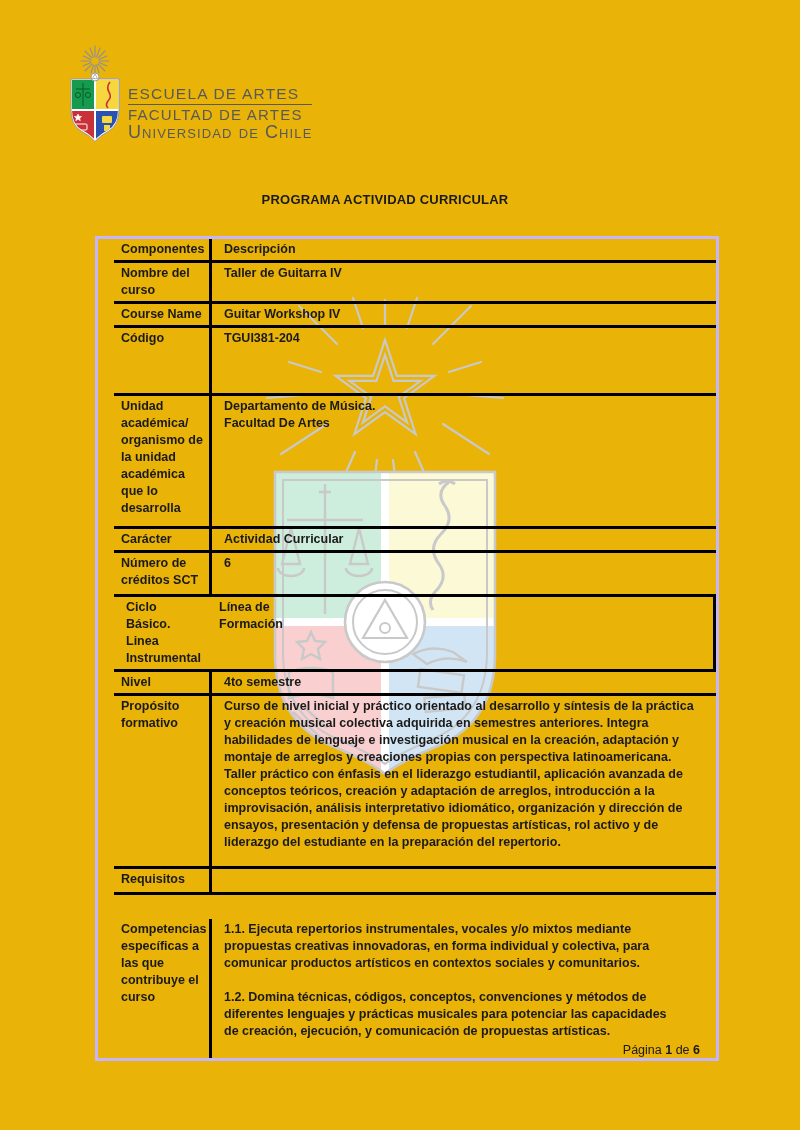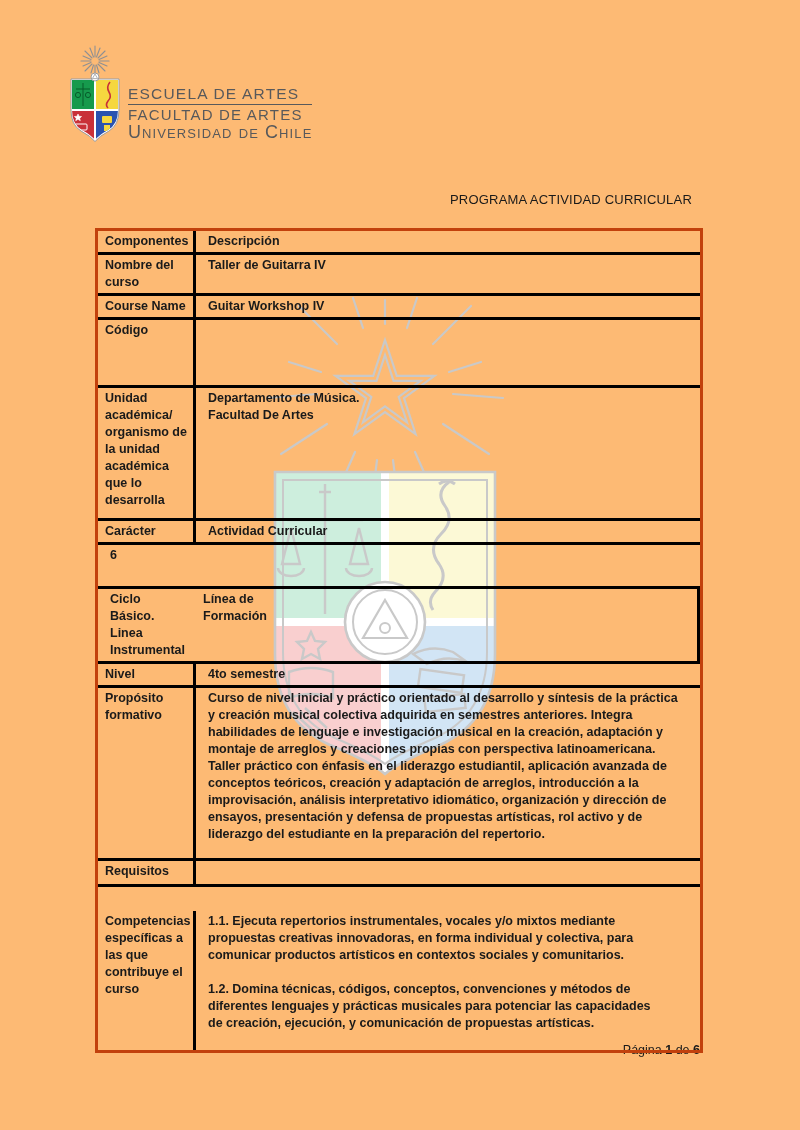--- a/index.html
+++ b/index.html
@@ -1,43 +1,43 @@
 <!DOCTYPE html>
 <html><head>
 <meta charset="utf-8">
 <style>
   html,body{margin:0;padding:0;background:#e8e8e8;}
   .page{
     position:relative;
     width:800px;height:1130px;
     margin:0 auto;
-    background:#fdba74;
+    background:#eab308;
     overflow:hidden;
     font-family:"Liberation Sans",sans-serif;
     color:#1a1a1a;
   }
   
   .logo{position:absolute;left:68px;top:44px;display:flex;align-items:flex-end;}
   .logo-emblem{width:54px;height:100px;}
   .logo-text{margin-left:6px;margin-bottom:2px;color:#58595b;line-height:1.05;}
   .logo-school{font-size:15.5px;letter-spacing:1.2px;padding-bottom:2px;
     border-bottom:1.6px solid #58595b;white-space:nowrap;}
   .logo-faculty{font-size:15px;letter-spacing:1.2px;margin-top:2px;white-space:nowrap;}
   .logo-univ{font-size:18px;letter-spacing:1.1px;font-variant:small-caps;white-space:nowrap;}
   
   .doc-title{
-    position:absolute;left:90px;top:192px;width:602px;
-    text-align:right;font-size:13px;font-weight:normal;letter-spacing:.2px;
+    position:absolute;left:84px;top:192px;width:602px;
+    text-align:center;font-size:13px;font-weight:bold;letter-spacing:.2px;
   }
   
   .watermark{position:absolute;left:253px;top:292px;width:264px;height:492px;z-index:0;}
   
   .ptable{
-    position:absolute;left:95px;top:228px;width:602px;
-    border:3px solid #c2410c;z-index:1;background:transparent;
+    position:absolute;left:95px;top:236px;width:602px;
+    border:3px solid #c4b5fd;z-index:1;background:transparent;padding-left:16px;
   }
   .prow{display:grid;grid-template-columns:98px 1fr;border-bottom:3px solid #000;}
   .prow:last-child{border-bottom:none;margin-top:24px;}
   .cell{box-sizing:border-box;font-size:12.5px;line-height:17px;white-space:pre-line;font-weight:bold;}
   .cell-label{border-right:3px solid #000;padding:2px 4px 2px 7px;font-weight:bold;}
   .cell-value{padding:2px 8px 2px 12px;}
   .prow.header .cell-value{font-weight:bold;}
   .h21{min-height:21px}.h37{min-height:37px}.h19{min-height:19px}.h65{min-height:65px}
   .h130{min-height:130px}.h41{min-height:41px}.h40{min-height:40px}.h20{min-height:20px}
   .h23{min-height:23px}.h170{min-height:170px}.h139{min-height:139px}
@@ -203,37 +203,40 @@
       <div class="cell cell-label">Nombre del
 curso</div>
       <div class="cell cell-value">Taller de Guitarra IV</div>
     </div>
     <div class="prow h19">
       <div class="cell cell-label">Course Name</div>
       <div class="cell cell-value">Guitar Workshop IV</div>
     </div>
     <div class="prow h65">
       <div class="cell cell-label">Código</div>
+      <div class="cell cell-value">TGUI381-204</div>
     </div>
     <div class="prow h130">
       <div class="cell cell-label">Unidad
 académica/
 organismo de
 la unidad
 académica
 que lo
 desarrolla</div>
       <div class="cell cell-value">Departamento de Música.
 Facultad De Artes</div>
     </div>
     <div class="prow h19">
       <div class="cell cell-label">Carácter</div>
       <div class="cell cell-value">Actividad Curricular</div>
     </div>
     <div class="prow h41">
+      <div class="cell cell-label">Número de
+créditos SCT</div>
       <div class="cell cell-value">6</div>
     </div>
     <div class="prow h40">
       <div class="cell cell-value">Ciclo Básico. Linea Instrumental</div>
       <div class="cell cell-label">Línea de
 Formación</div>
     </div>
     <div class="prow h20">
       <div class="cell cell-label">Nivel</div>
       <div class="cell cell-value">4to semestre</div>

